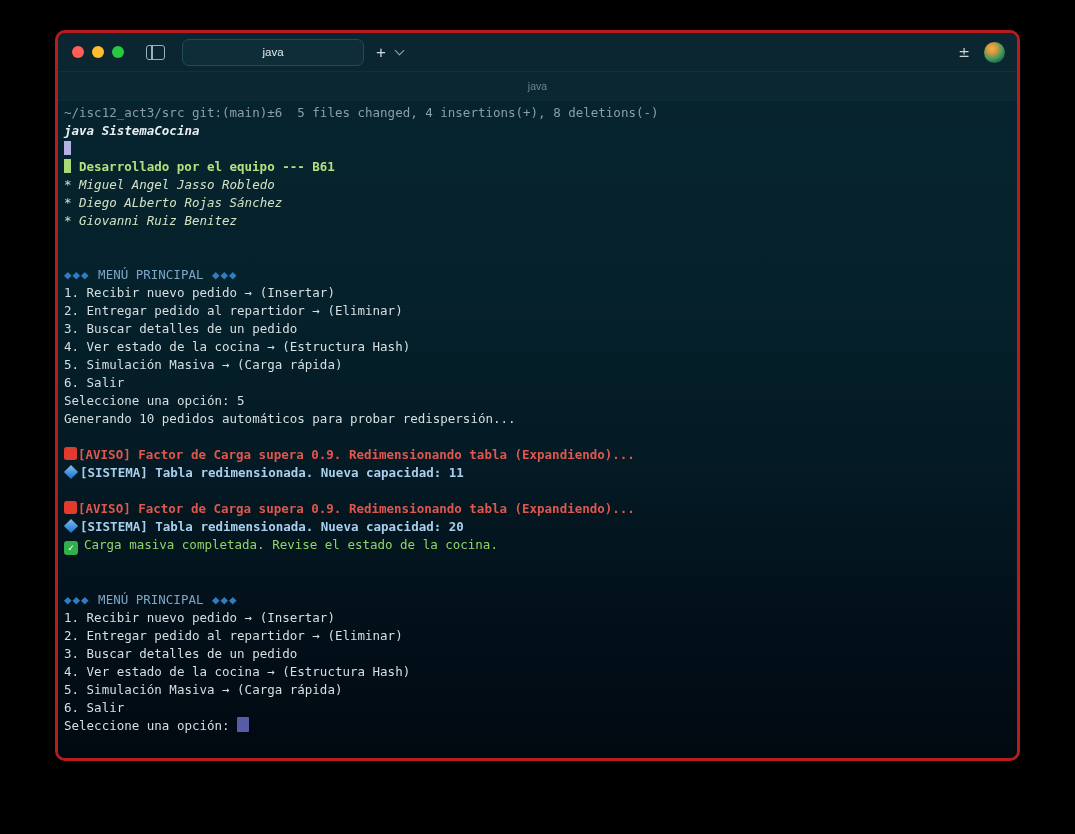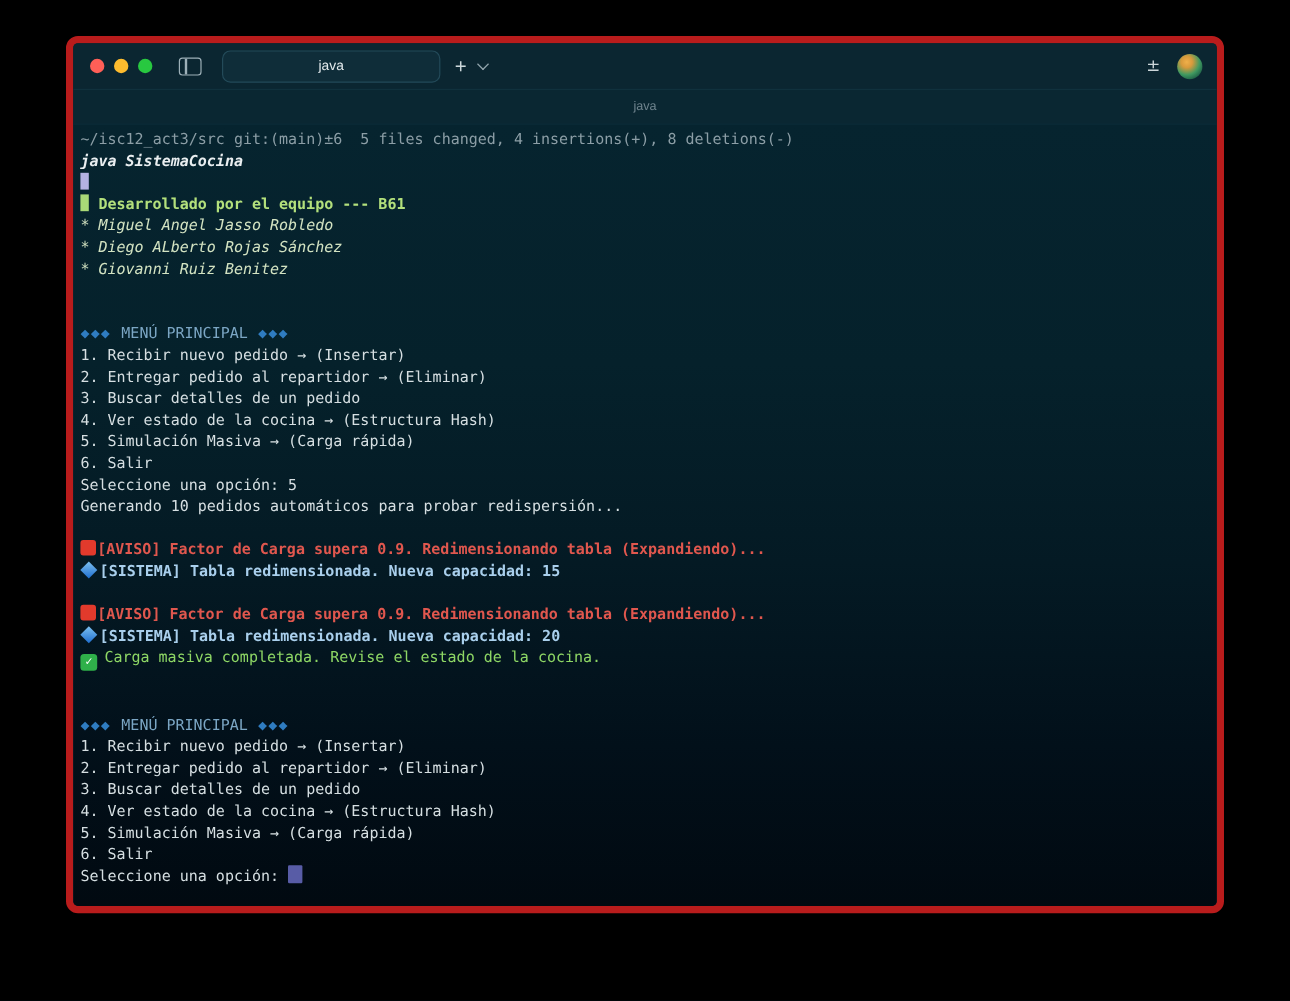--- a/index.html
+++ b/index.html
@@ -2,21 +2,21 @@
 <html><head>
 <meta charset="utf-8">
 <style>
   html,body{margin:0;padding:0;}
   body{
     width:1075px;height:834px;background:#000;overflow:hidden;
     font-family:"DejaVu Sans Mono", monospace;
   }
   .window{
     position:absolute;left:55px;top:30px;width:965px;height:731px;
-    background:#05212b;border:6px solid #b91c1c;border-radius:10px;
+    background:#05212b;border:3px solid #b91c1c;border-radius:10px;
     box-shadow:0 12px 36px rgba(0,0,0,.65);
     overflow:hidden;box-sizing:border-box;
   }
   
   .tab-bar{
     height:38px;background:#0b2631;border-bottom:1px solid #10313d;
     display:flex;align-items:center;position:relative;
   }
   .lights{display:flex;gap:8px;margin-left:14px;}
   .light{width:12px;height:12px;border-radius:50%;display:inline-block;}
@@ -121,21 +121,21 @@
       <div class="line"><span class="fg">1. Recibir nuevo pedido → (Insertar)</span></div>
       <div class="line"><span class="fg">2. Entregar pedido al repartidor → (Eliminar)</span></div>
       <div class="line"><span class="fg">3. Buscar detalles de un pedido</span></div>
       <div class="line"><span class="fg">4. Ver estado de la cocina → (Estructura Hash)</span></div>
       <div class="line"><span class="fg">5. Simulación Masiva → (Carga rápida)</span></div>
       <div class="line"><span class="fg">6. Salir</span></div>
       <div class="line"><span class="fg">Seleccione una opción: 5</span></div>
       <div class="line"><span class="fg">Generando 10 pedidos automáticos para probar redispersión...</span></div>
       <div class="line"></div>
       <div class="line"><span class="ic-red"></span><span class="b-red">[AVISO] Factor de Carga supera 0.9. Redimensionando tabla (Expandiendo)...</span></div>
-      <div class="line"><span class="ic-diamond"></span><span class="b-blue">[SISTEMA] Tabla redimensionada. Nueva capacidad: 15</span></div>
+      <div class="line"><span class="ic-diamond"></span><span class="b-blue">[SISTEMA] Tabla redimensionada. Nueva capacidad: 11</span></div>
       <div class="line"></div>
       <div class="line"><span class="ic-red"></span><span class="b-red">[AVISO] Factor de Carga supera 0.9. Redimensionando tabla (Expandiendo)...</span></div>
       <div class="line"><span class="ic-diamond"></span><span class="b-blue">[SISTEMA] Tabla redimensionada. Nueva capacidad: 20</span></div>
       <div class="line"><span class="ic-check"></span><span class="grn">Carga masiva completada. Revise el estado de la cocina.</span></div>
       <div class="line"></div>
       <div class="line"></div>
       <div class="line"><span class="dia">◆◆◆ </span><span class="mtitle">MENÚ PRINCIPAL</span><span class="dia"> ◆◆◆</span></div>
       <div class="line"><span class="fg">1. Recibir nuevo pedido → (Insertar)</span></div>
       <div class="line"><span class="fg">2. Entregar pedido al repartidor → (Eliminar)</span></div>
       <div class="line"><span class="fg">3. Buscar detalles de un pedido</span></div>

